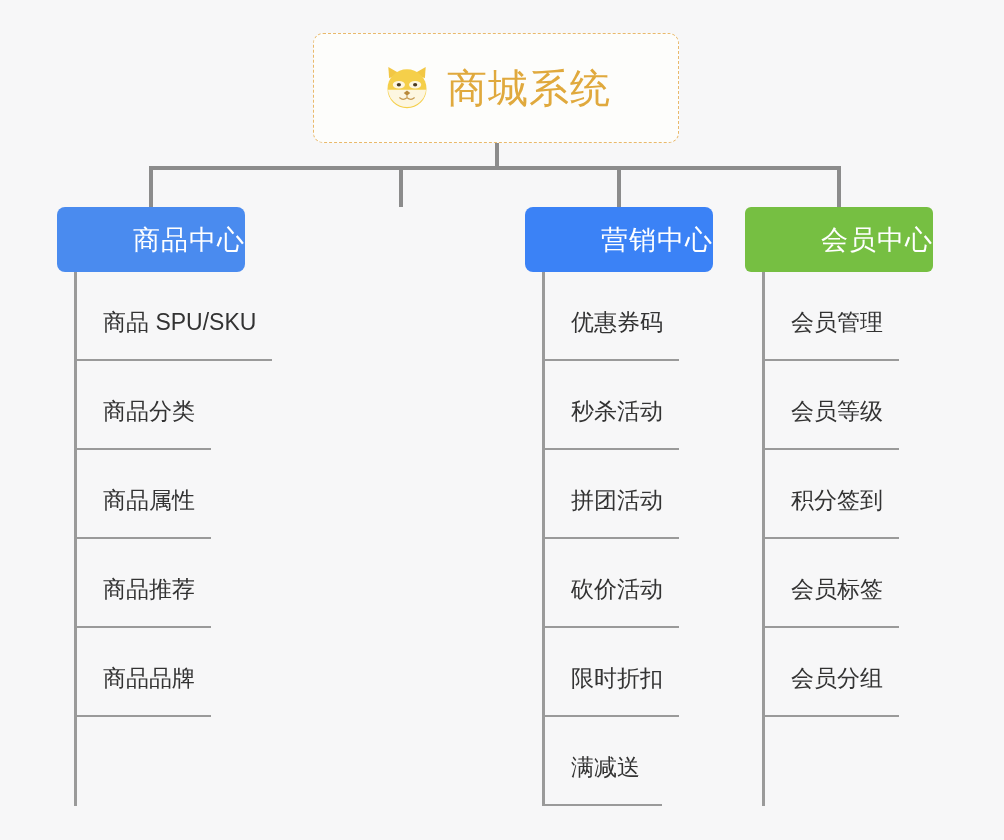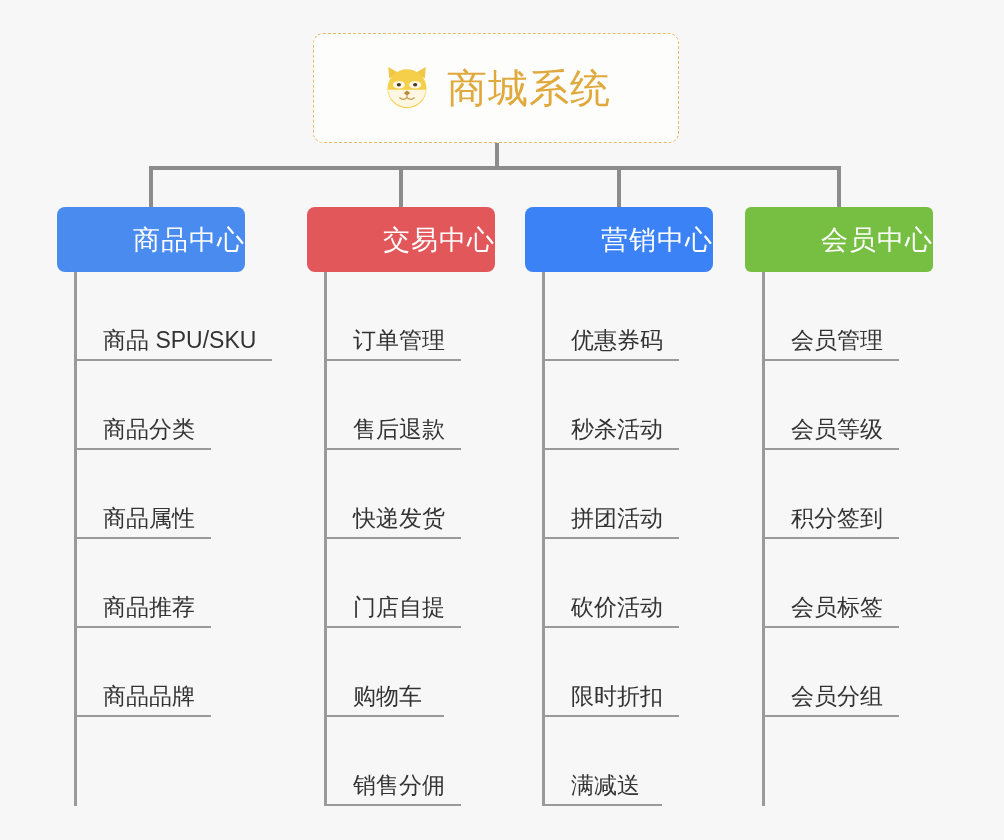--- a/index.html
+++ b/index.html
@@ -97,21 +97,21 @@
     width: 3px;
     background: #9a9a9a;
   }
 
   .leaf {
     position: relative;
     height: 89px;
     display: flex;
     align-items: flex-end;
     border-bottom: 2px solid #9a9a9a;
-    padding-bottom: 6px;
+    padding-bottom: 24px;
     padding-left: 29px;
   }
 
   .leaf-label {
     font-size: 23px;
     color: #333333;
     line-height: 1.15;
     white-space: nowrap;
   }
 
@@ -174,46 +174,20 @@
       </div>
       <div class="leaf">
         <span class="leaf-label">商品推荐</span>
       </div>
       <div class="leaf">
         <span class="leaf-label">商品品牌</span>
       </div>
     </div>
   </div>
 
-  <div class="column col-2">
-    <div class="cat-header" style="background:#e2575a;">
-      <span>交易中心</span>
-    </div>
-    <div class="leaf-list">
-      <div class="spine" style="height:534px;"></div>
-      <div class="leaf">
-        <span class="leaf-label">订单管理</span>
-      </div>
-      <div class="leaf">
-        <span class="leaf-label">售后退款</span>
-      </div>
-      <div class="leaf">
-        <span class="leaf-label">快递发货</span>
-      </div>
-      <div class="leaf">
-        <span class="leaf-label">门店自提</span>
-      </div>
-      <div class="leaf">
-        <span class="leaf-label">购物车</span>
-      </div>
-      <div class="leaf">
-        <span class="leaf-label">销售分佣</span>
-      </div>
-    </div>
-  </div>
 
   <div class="column col-3">
     <div class="cat-header" style="background:#3b82f6;">
       <span>营销中心</span>
     </div>
     <div class="leaf-list">
       <div class="spine" style="height:534px;"></div>
       <div class="leaf">
         <span class="leaf-label">优惠券码</span>
       </div>

